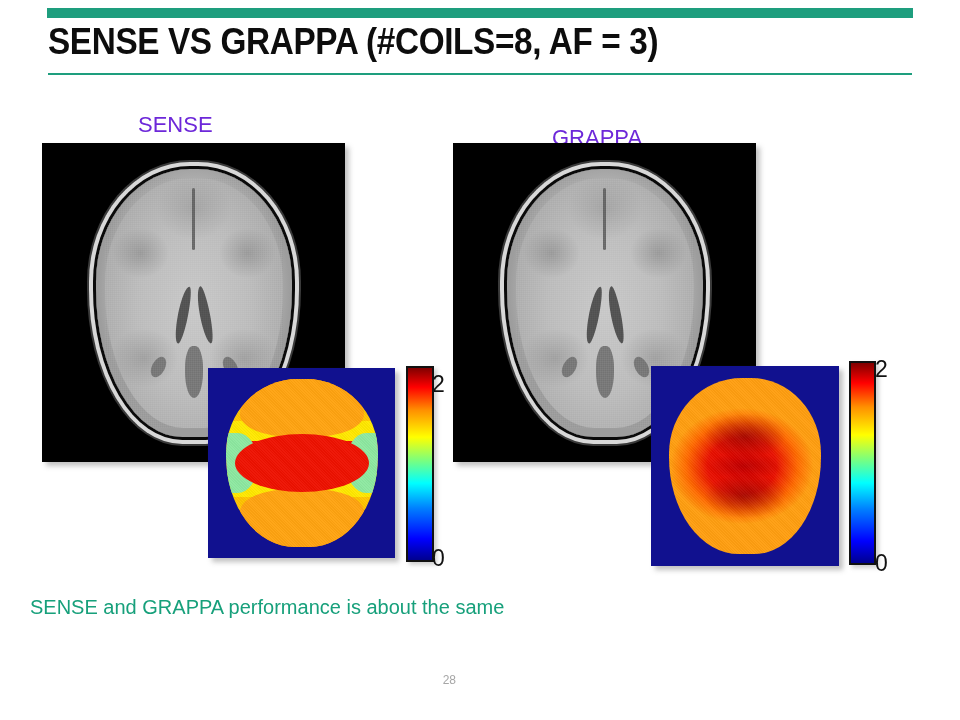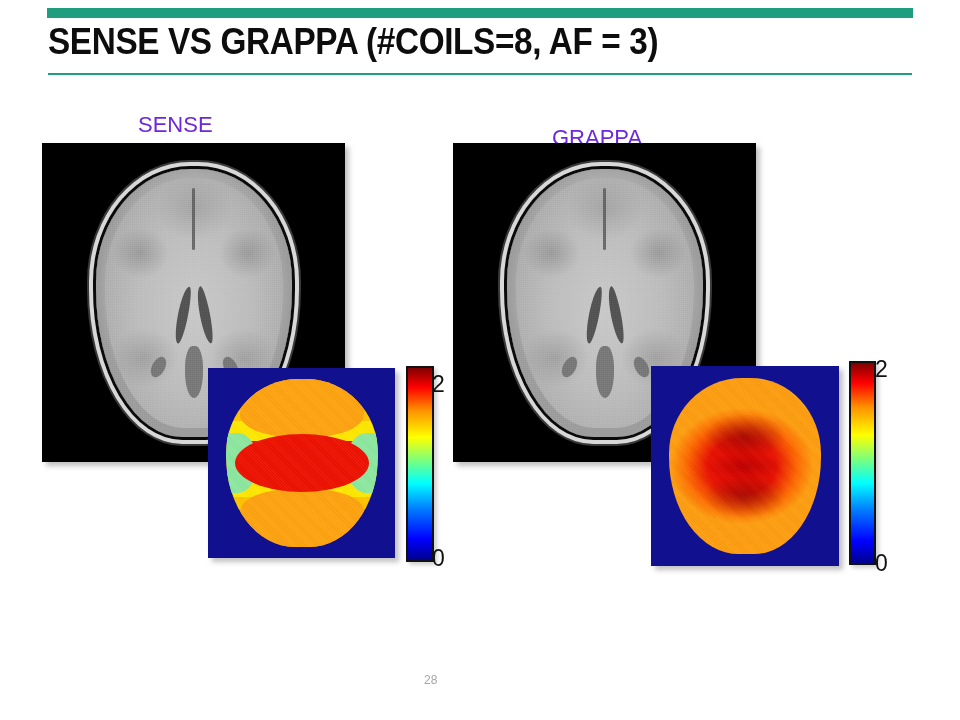--- a/index.html
+++ b/index.html
@@ -185,21 +185,21 @@
   #tick-grappa-lo{left:875px;top:550px;}
 
   
   .caption{
     position:absolute;left:30px;top:596px;
     font-size:20px;color:#17A07B;
     font-family:"Liberation Sans",sans-serif;white-space:nowrap;
   }
   .page-number{
     position:absolute;left:424px;top:673px;width:32px;
-    text-align:left;font-size:12px;color:#A6A6A6;
+    text-align:right;font-size:12px;color:#A6A6A6;
     font-family:"Liberation Sans",sans-serif;
   }
 </style>
 </head>
 <body>
 
 <div class="slide">
 
   <div class="title-bar-top"></div>
   <div class="title-text">SENSE VS GRAPPA (#COILS=8, AF = 3)</div>
@@ -262,15 +262,16 @@
   </div>
   <div class="cbar-tick" id="tick-sense-hi">2</div>
   <div class="cbar-tick" id="tick-sense-lo">0</div>
 
   <div class="cbar" id="cbar-grappa">
     <div class="cbar-fill"></div>
   </div>
   <div class="cbar-tick" id="tick-grappa-hi">2</div>
   <div class="cbar-tick" id="tick-grappa-lo">0</div>
 
+  <div class="caption">SENSE and GRAPPA performance is about the same</div>
   <div class="page-number">28</div>
 
 </div>
 
 </body></html>

